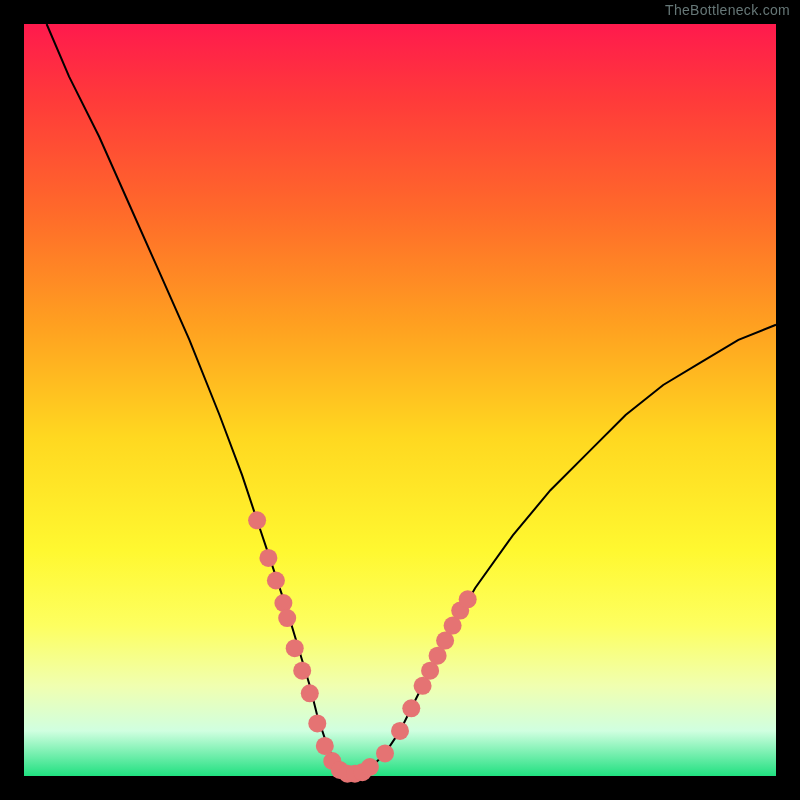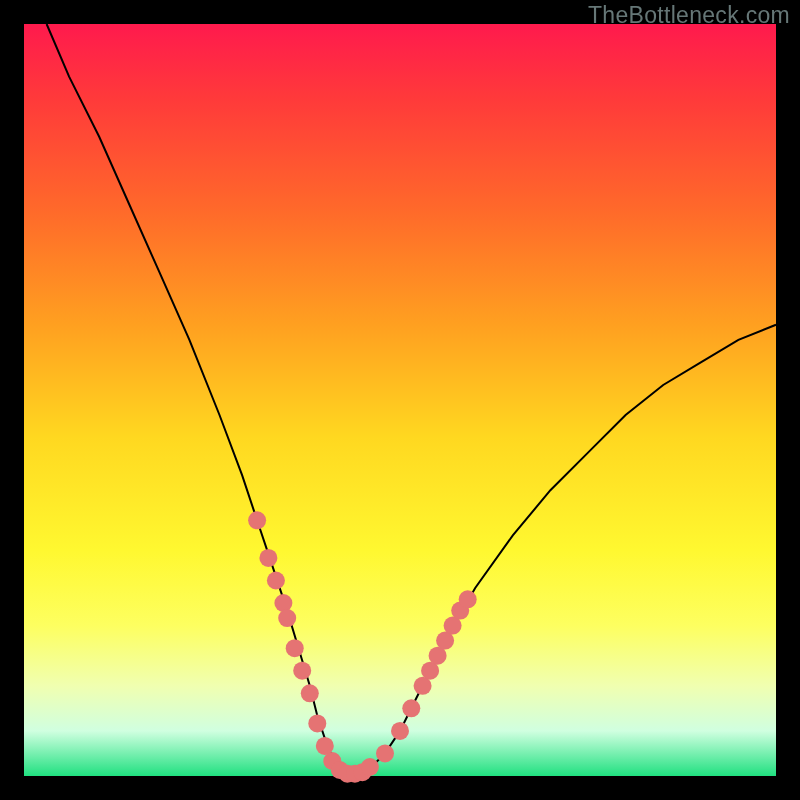--- a/index.html
+++ b/index.html
@@ -28,21 +28,21 @@
       #fdff60 80%,
       #f0ffb0 88%,
       #d0ffe0 94%,
       #20e080 100%);
   }
   .watermark {
     position: absolute;
     top: 2px;
     right: 10px;
     color: #677;
-    font-size: 23px;
+    font-size: 14px;
     letter-spacing: 0.3px;
     font-weight: 500;
   }
   svg {
     position: absolute;
     left: 0;
     top: 0;
   }
 </style>
 </head>

